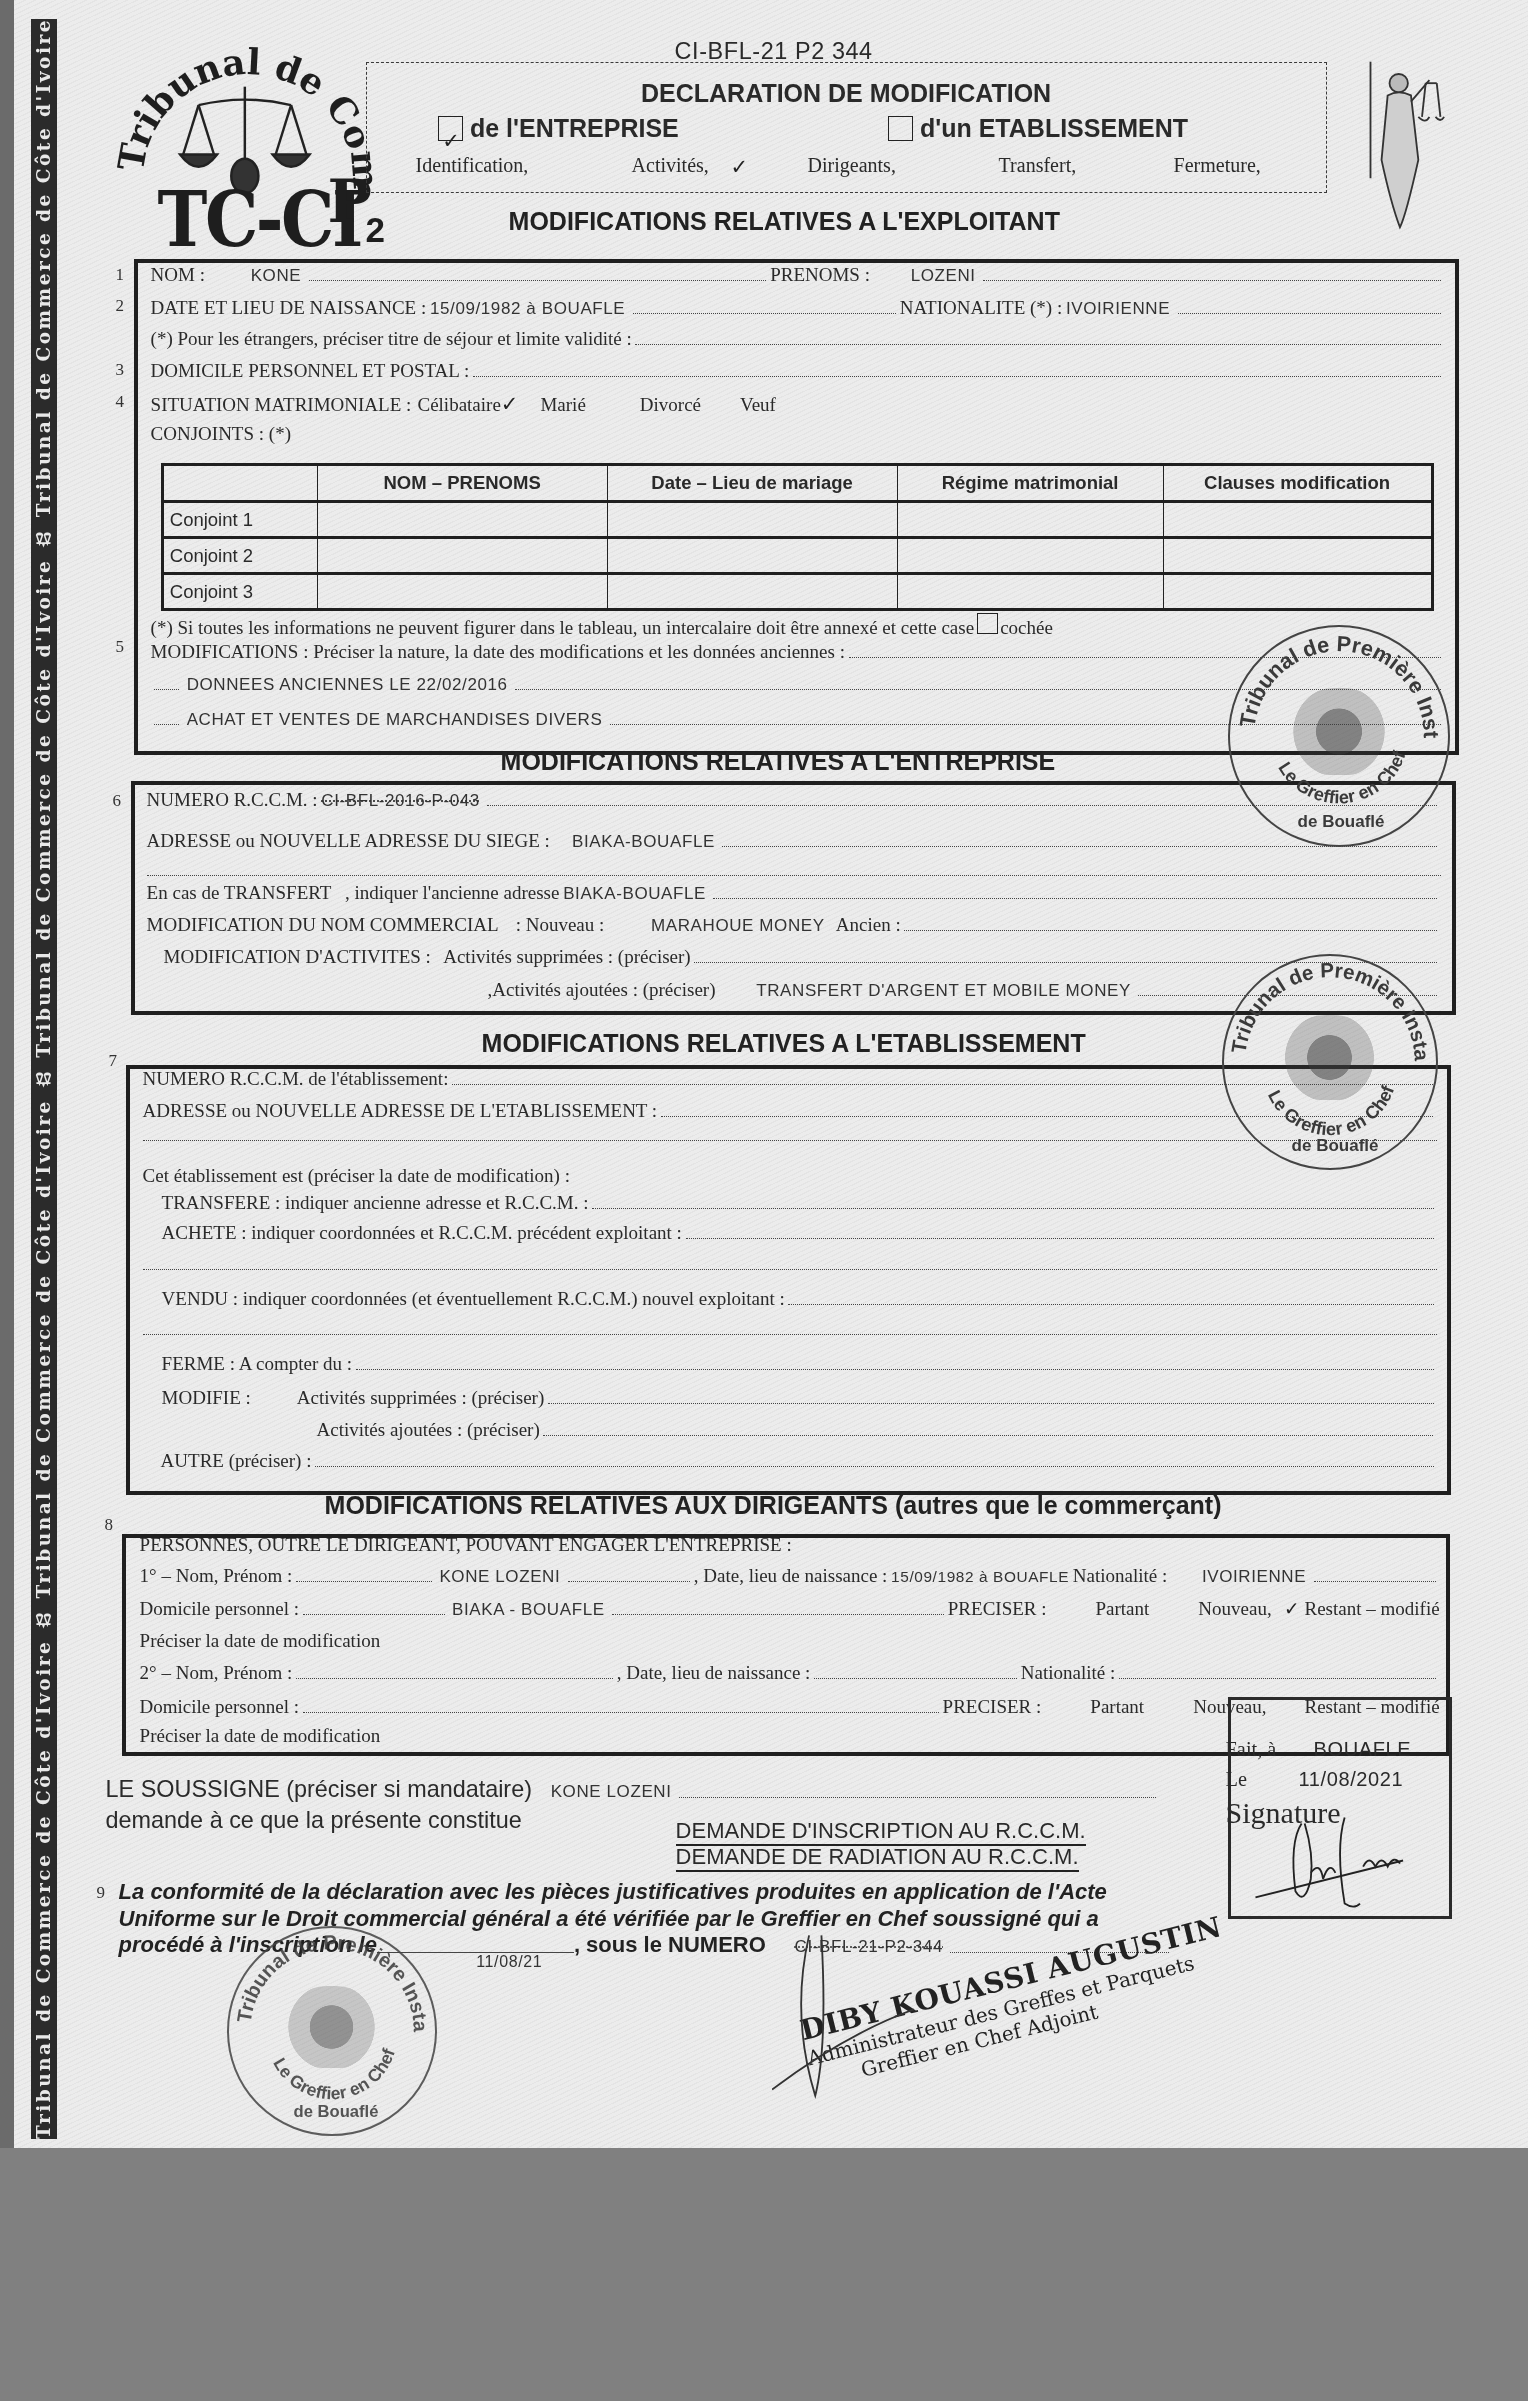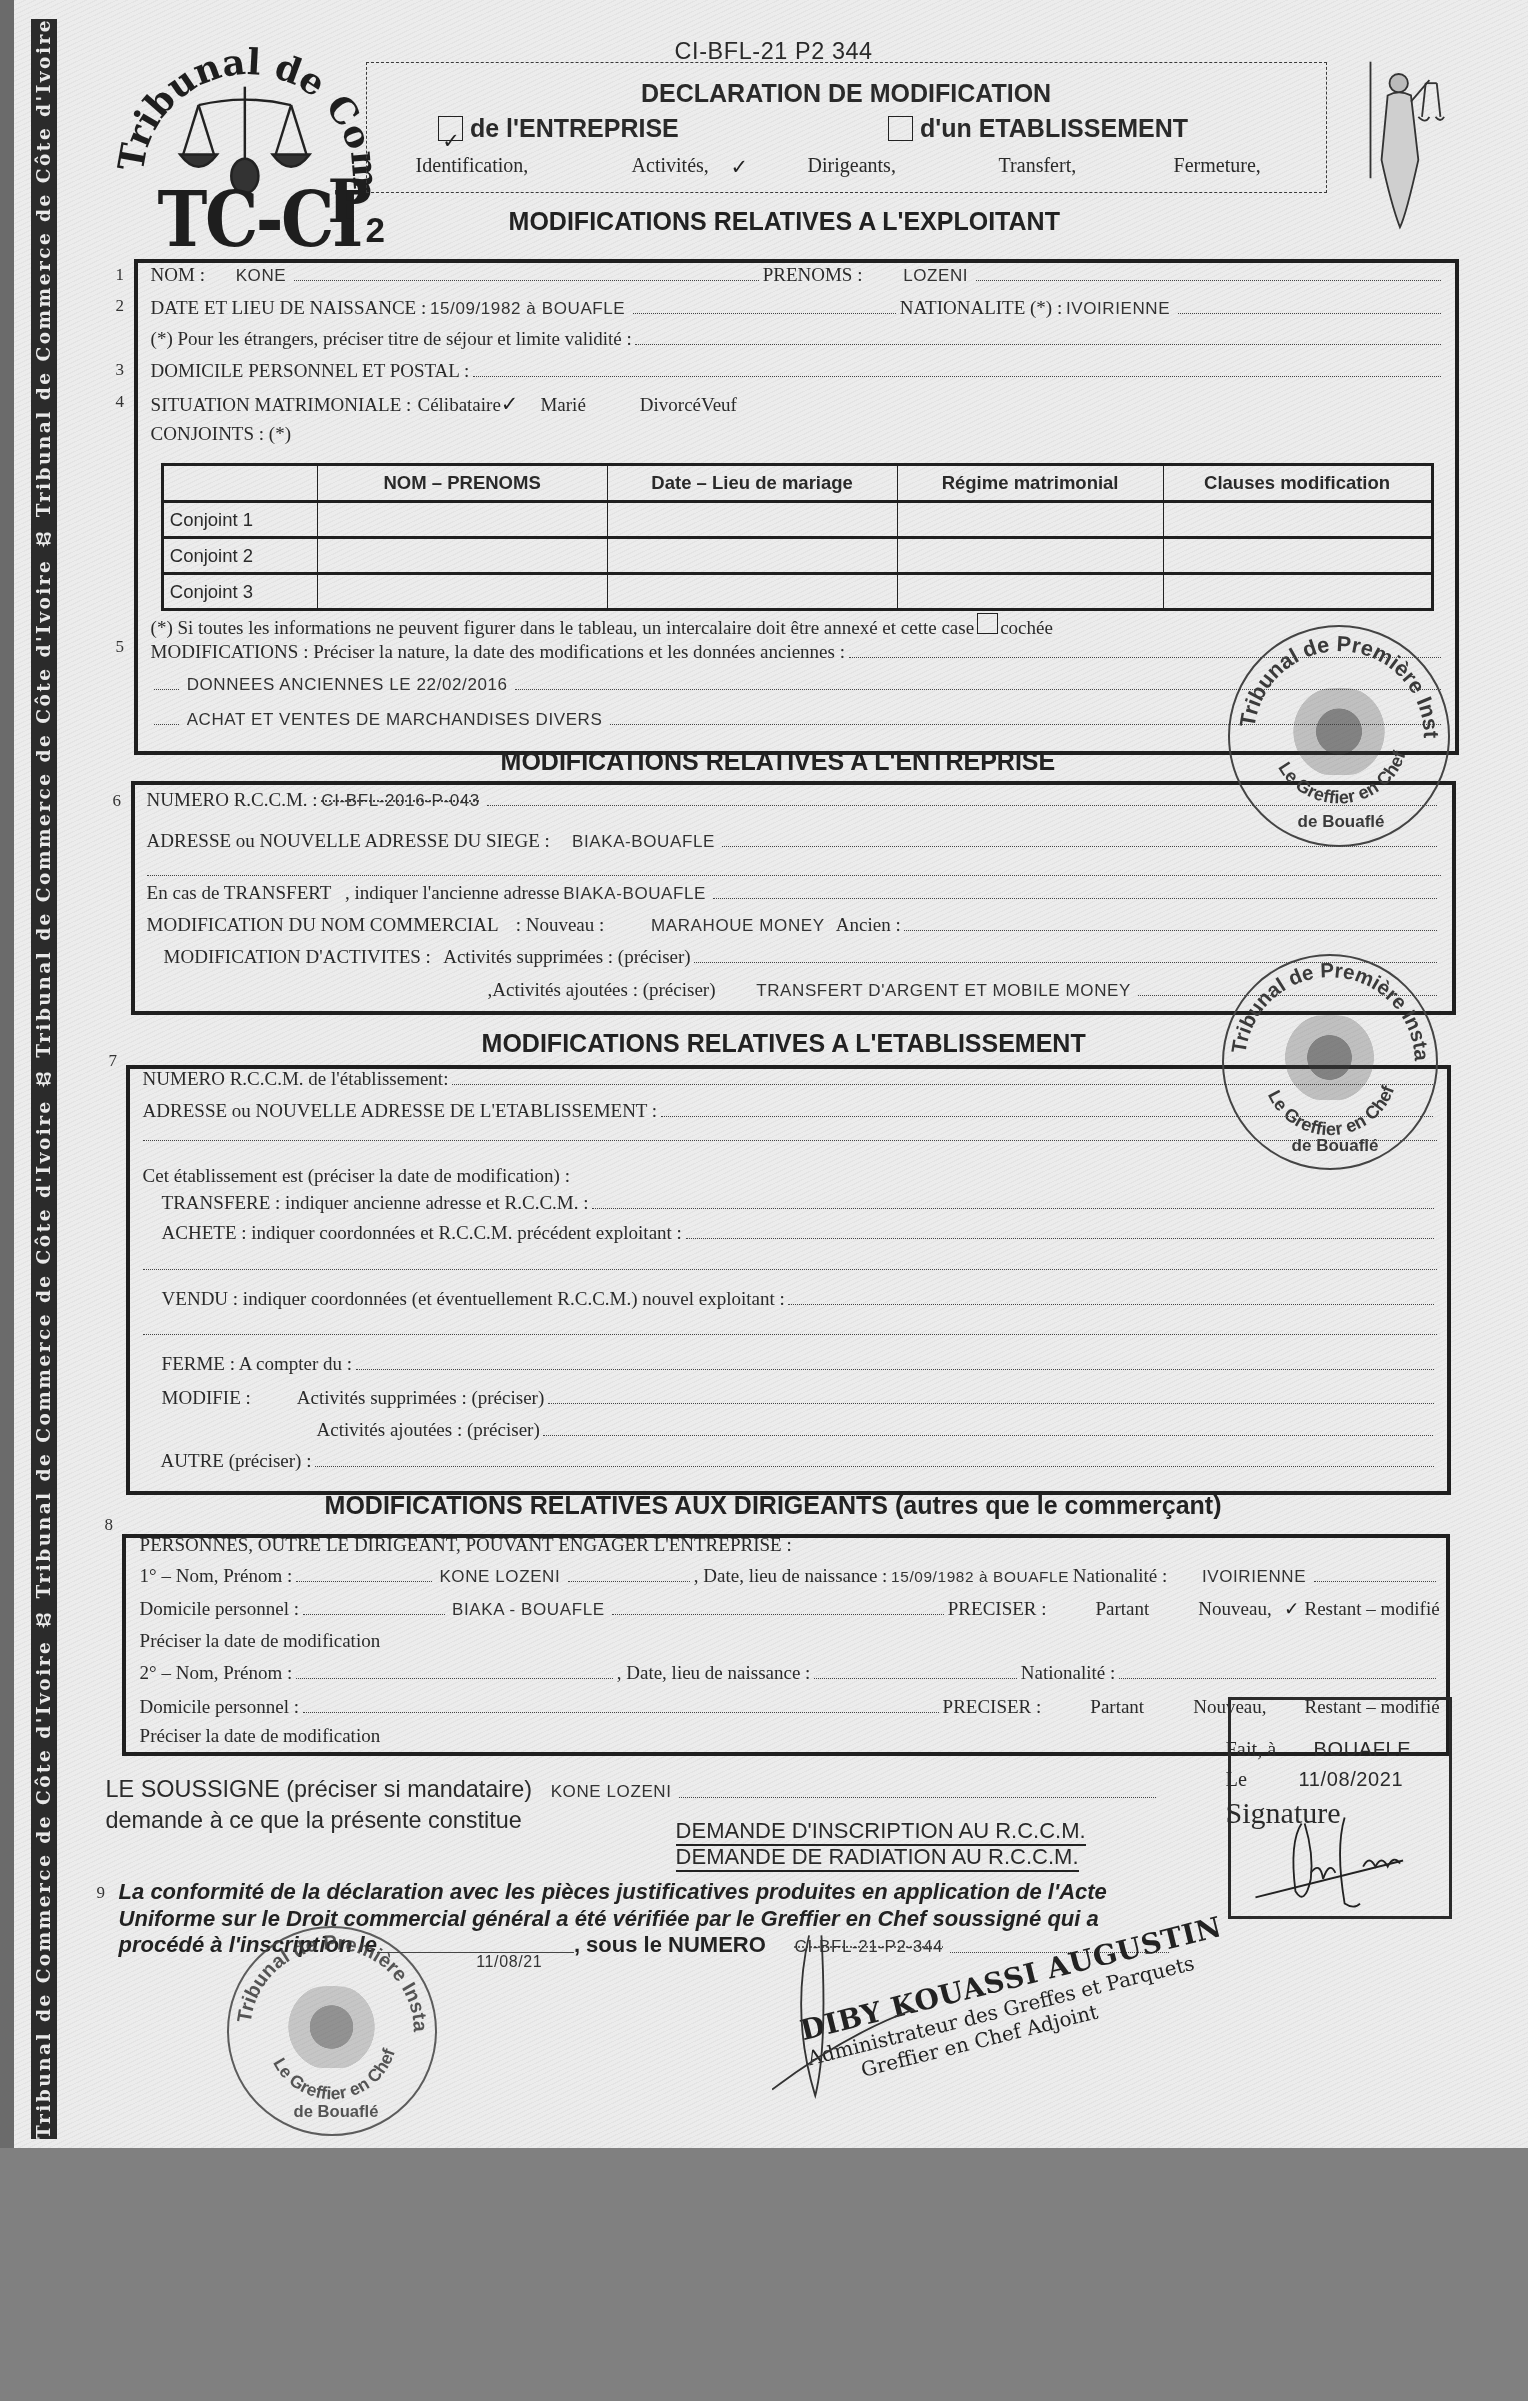--- a/index.html
+++ b/index.html
@@ -153,21 +153,21 @@
   <div class="box" style="left:120px;top:259px;width:1325px;height:496px"></div>
 
   <span class="rownum" style="left:102px;top:265px">1</span>
   <span class="rownum" style="left:102px;top:296px">2</span>
   <span class="rownum" style="left:102px;top:360px">3</span>
   <span class="rownum" style="left:102px;top:392px">4</span>
   <span class="rownum" style="left:102px;top:637px">5</span>
 
   <div class="line" style="left:137px;top:264px;width:1294px">
     <span>NOM :</span>
-    <span class="fill" style="margin-left:27px">KONE</span>
+    <span class="fill" style="margin-left:42px">KONE</span>
     <span class="dots"></span>
     <span>PRENOMS :</span>
     <span class="fill" style="margin-left:37px">LOZENI</span>
     <span class="dots"></span>
   </div>
   <div class="line" style="left:137px;top:297px;width:1294px">
     <span>DATE ET LIEU DE NAISSANCE :</span>
     <span class="fill">15/09/1982 à BOUAFLE</span>
     <span class="dots"></span>
     <span>NATIONALITE (*) :</span>
@@ -181,21 +181,21 @@
   <div class="line" style="left:137px;top:360px;width:1294px">
     <span>DOMICILE PERSONNEL ET POSTAL :</span>
     <span class="dots"></span>
   </div>
   <div class="line" style="left:137px;top:392px;width:1294px">
     <span>SITUATION MATRIMONIALE :</span>
     <span style="margin-left:6.2px">Célibataire</span>
     <span class="tick">✓</span>
     <span style="margin-left:22px">Marié</span>
     <span style="margin-left:54px">Divorcé</span>
-    <span style="">Veuf</span>
+    <span style="margin-left:39px">Veuf</span>
   </div>
   <div class="line" style="left:137px;top:423px">CONJOINTS : (*)</div>
 
   <table class="conj">
     <thead>
       <tr>
         <th style="width:155px"></th>
         <th style="width:290px">NOM – PRENOMS</th>
         <th style="width:290px">Date – Lieu de mariage</th>
         <th style="width:266px">Régime matrimonial</th>

